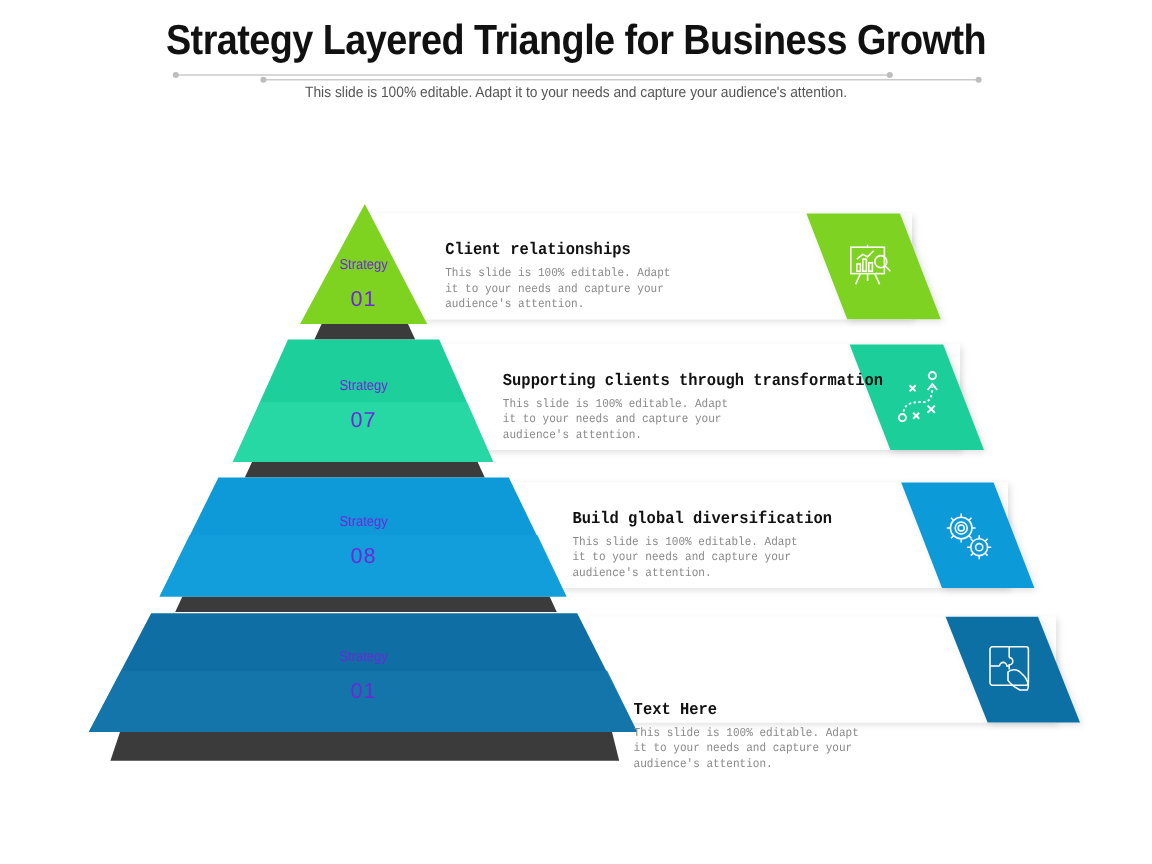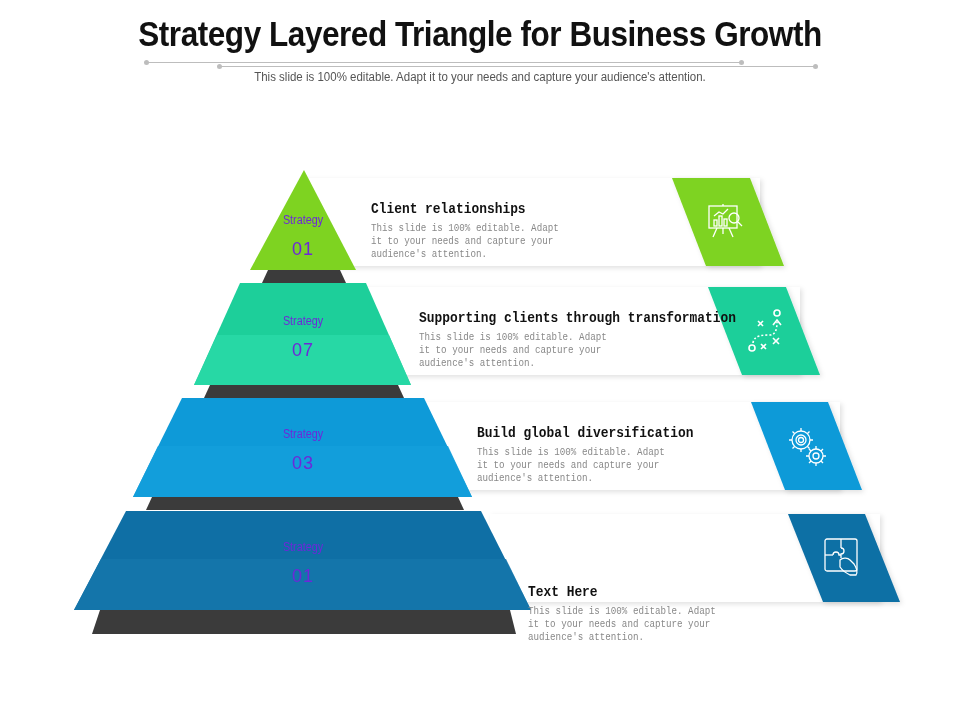--- a/index.html
+++ b/index.html
@@ -119,21 +119,21 @@
 <div class="tier-label" style="left:243px; top:213px;">
   <div class="s">Strategy</div>
   <div class="n">01</div>
 </div>
 <div class="tier-label" style="left:243px; top:314px;">
   <div class="s">Strategy</div>
   <div class="n">07</div>
 </div>
 <div class="tier-label" style="left:243px; top:427px;">
   <div class="s">Strategy</div>
-  <div class="n">03</div>
+  <div class="n">08</div>
 </div>
 <div class="tier-label" style="left:243px; top:540px;">
   <div class="s">Strategy</div>
   <div class="n">01</div>
 </div>
 
 <div class="card-text" style="left:371px; top:201px;">
   <div class="card-title">Client relationships</div>
   <div class="card-desc">This slide is 100% editable. Adapt it to your needs and capture your audience's attention.</div>
 </div>

